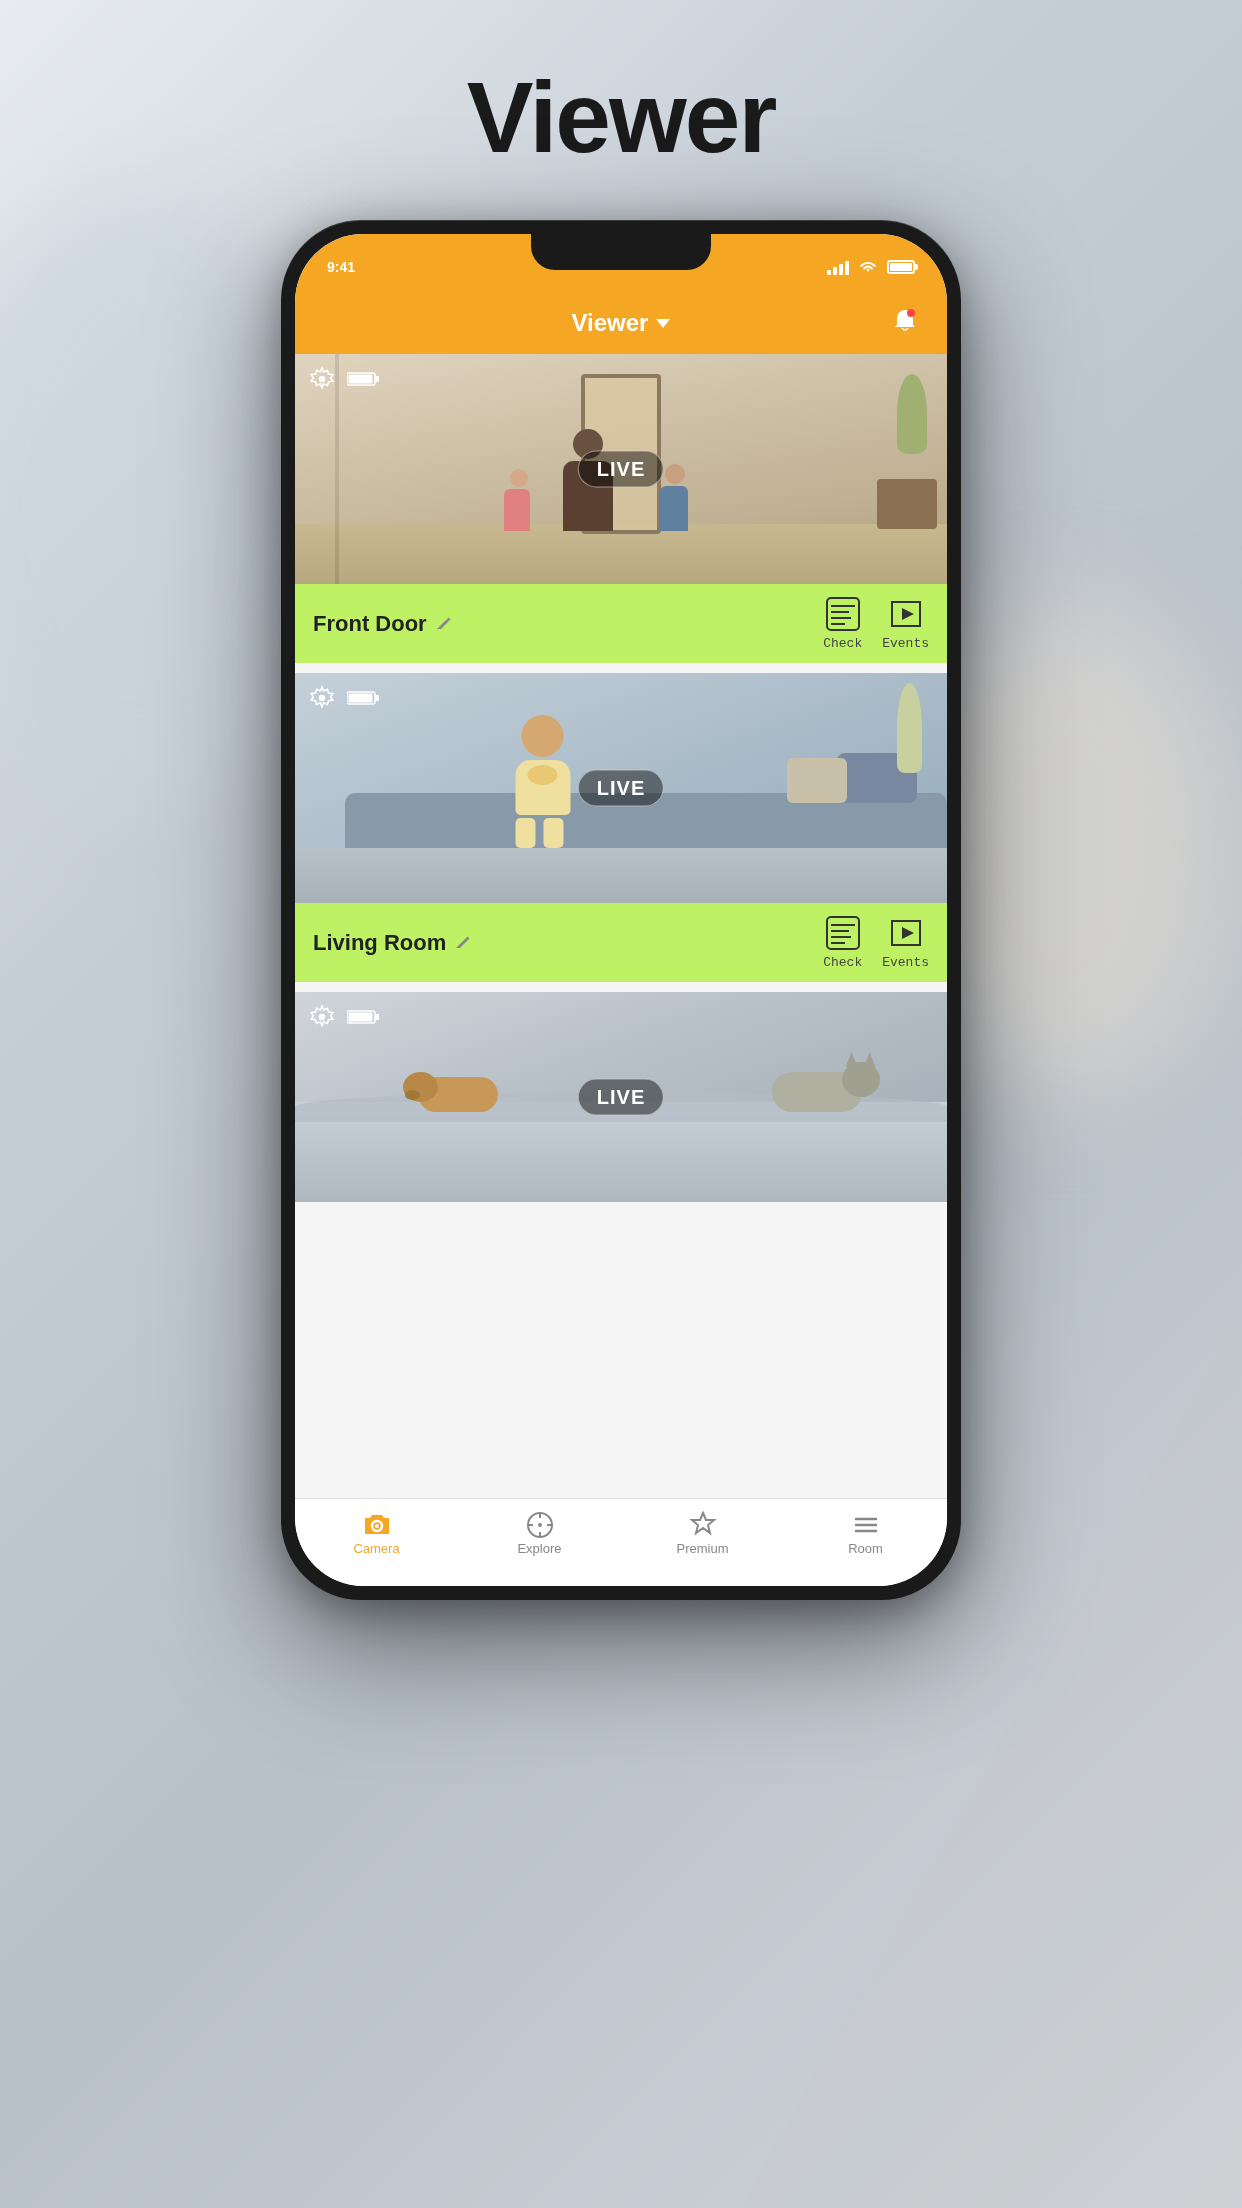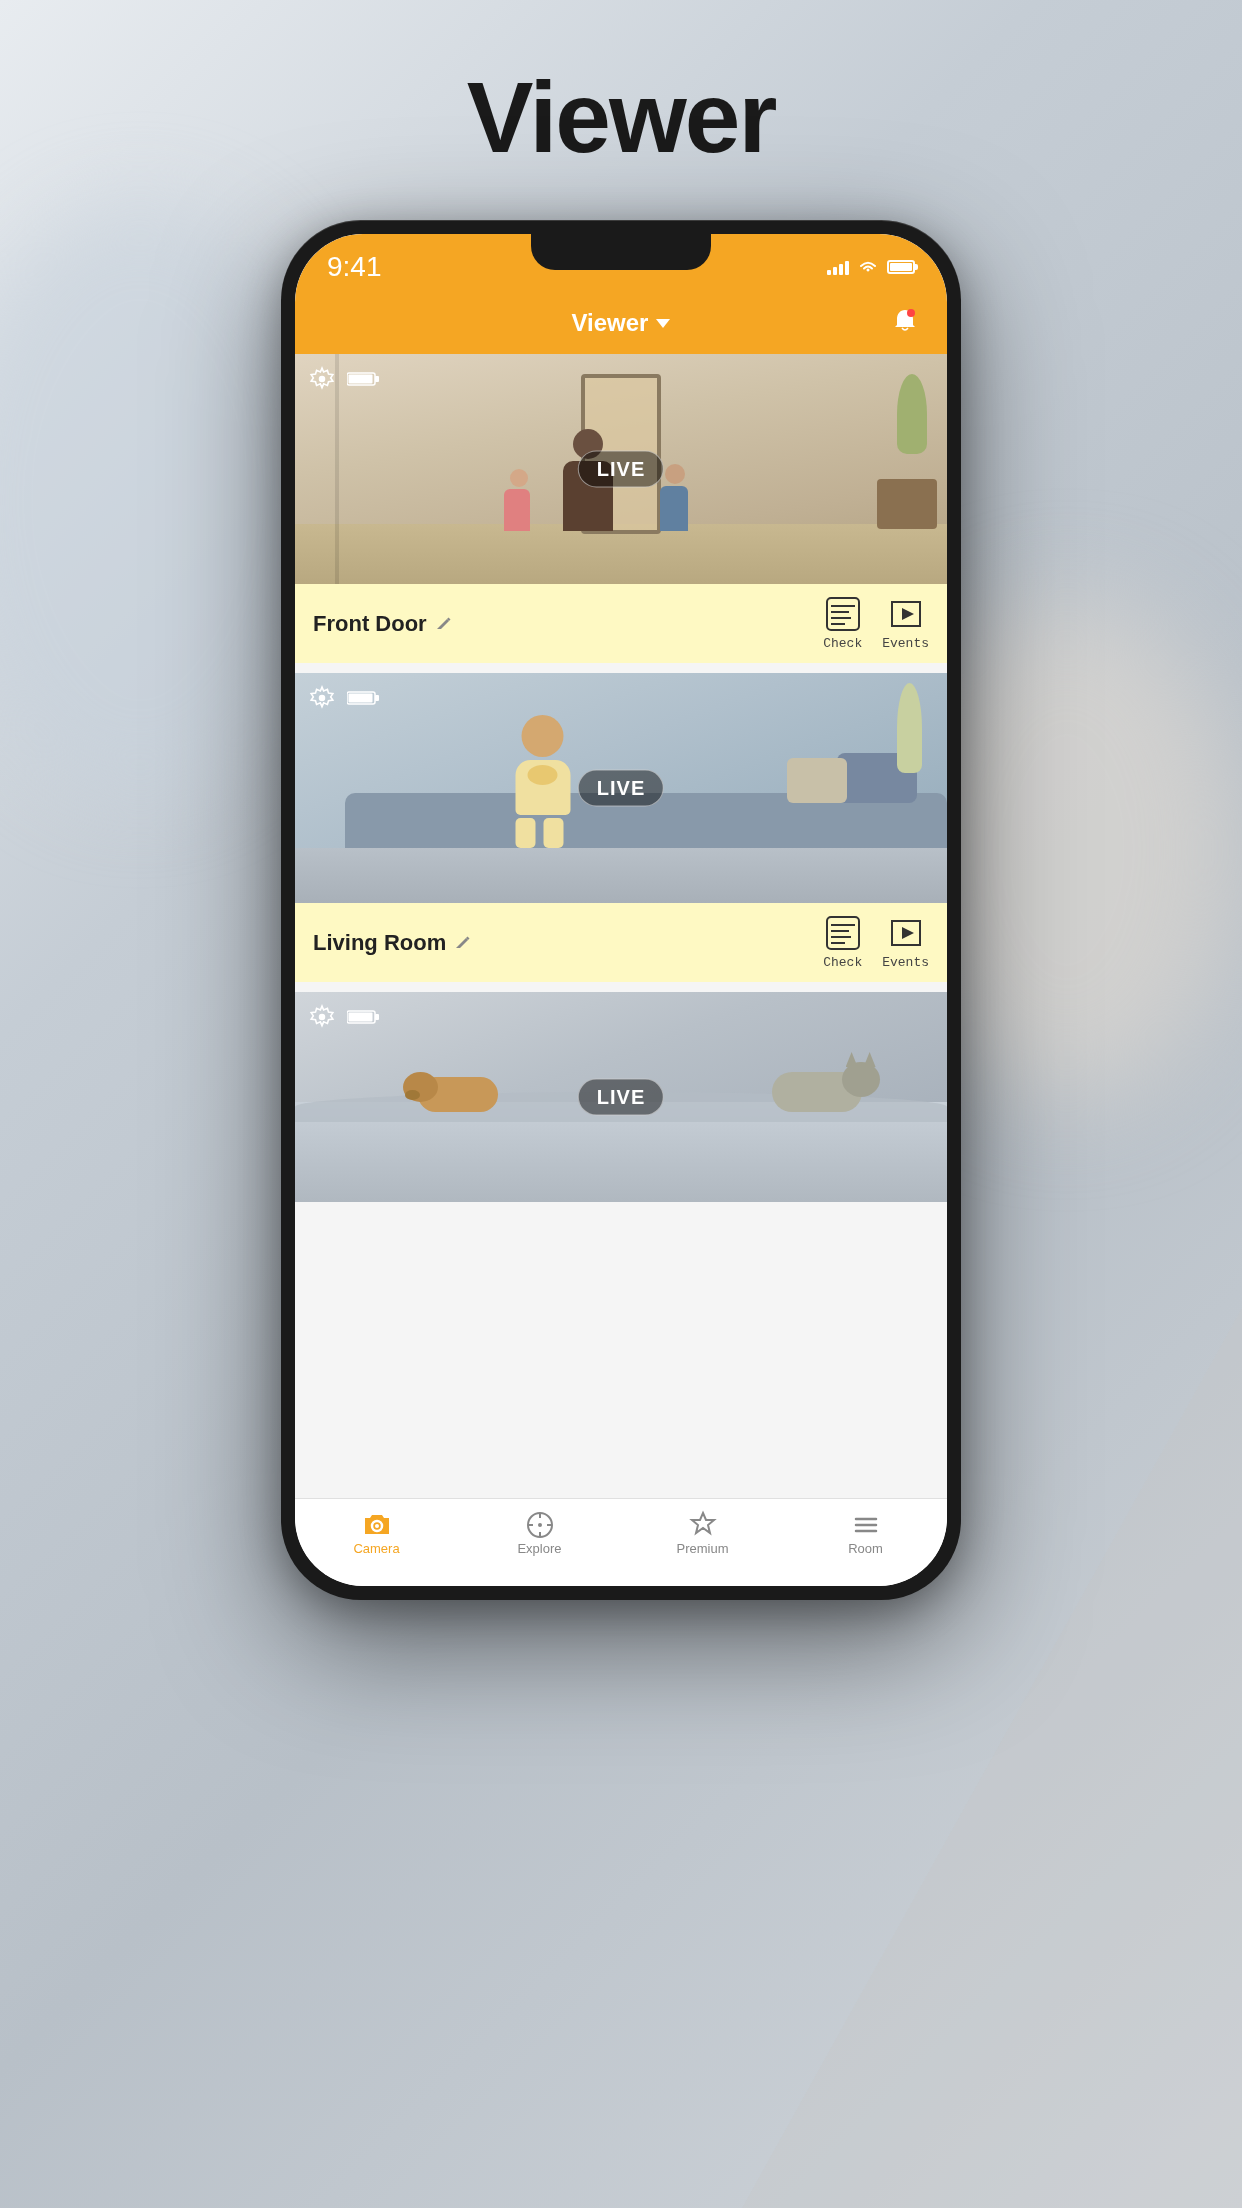--- a/index.html
+++ b/index.html
@@ -100,22 +100,22 @@
       height: 58px;
       background: #f5a623;
       display: flex;
       align-items: center;
       justify-content: space-between;
       padding: 0 32px;
       padding-top: 8px;
     }
 
     .status-time {
-      font-size: 28px;
-      font-weight: 400;
+      font-size: 14px;
+      font-weight: 700;
       color: white;
     }
 
     .status-icons {
       display: flex;
       align-items: center;
       gap: 8px;
     }
 
     .signal-bars {
@@ -243,21 +243,21 @@
       border-radius: 20px;
       letter-spacing: 1px;
       border: 1.5px solid rgba(255,255,255,0.5);
     }
 
     .camera-info-row {
       display: flex;
       align-items: center;
       justify-content: space-between;
       padding: 12px 18px;
-      background: #fef9c3;
+      background: #bef264;
     }
 
     .camera-name {
       font-size: 22px;
       font-weight: 600;
       color: #222;
       display: flex;
       align-items: center;
       gap: 8px;
     }

